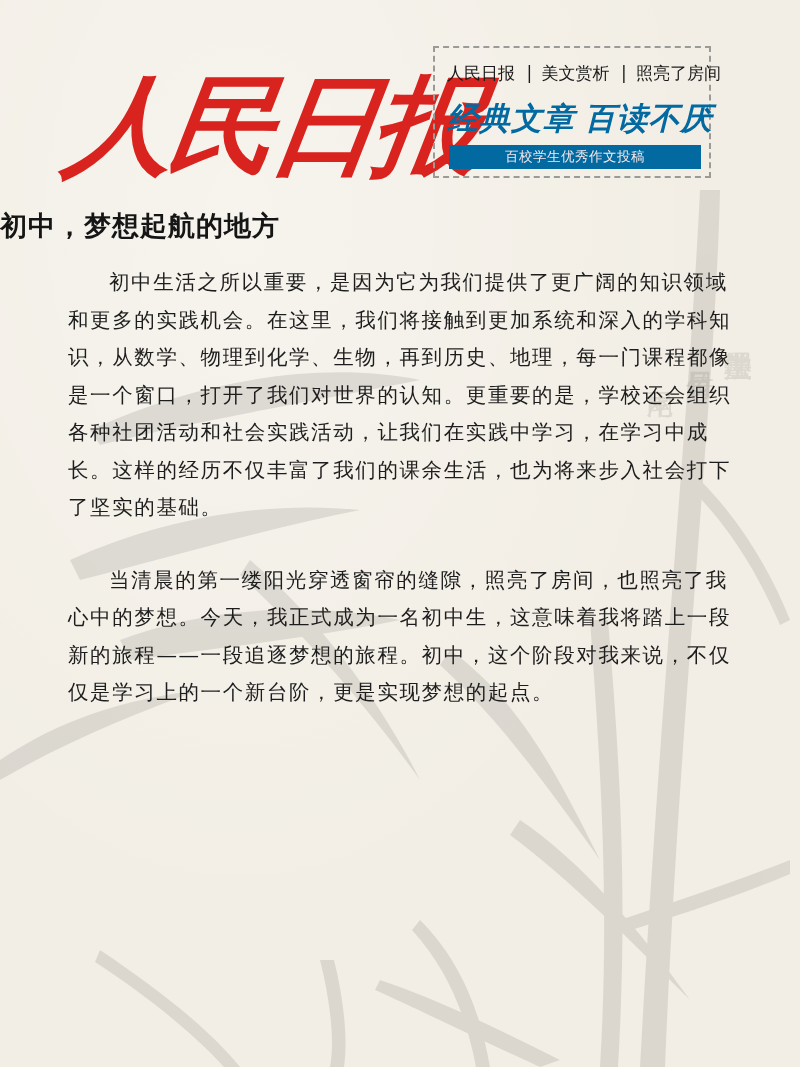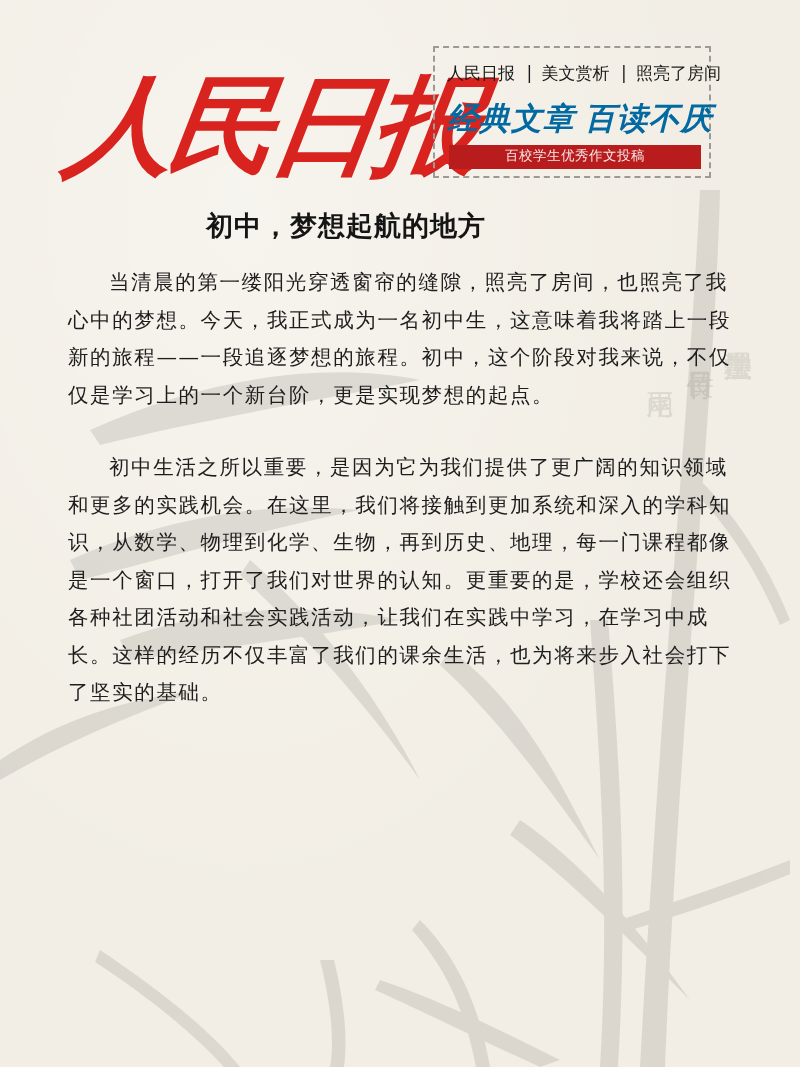--- a/index.html
+++ b/index.html
@@ -39,28 +39,28 @@
     white-space: nowrap; letter-spacing: 0px;
   }
   .promo-tags .sep { margin: 0 4px 0 6px; }
   .promo-slogan {
     position: absolute; left: 12px; top: 50px; width: 260px;
     font-family: Liberation Sans, sans-serif; font-weight: bold; font-style: italic;
     font-size: 31px; color: #0369a1; letter-spacing: 1px; white-space: nowrap;
   }
   .promo-banner {
     position: absolute; left: 14px; top: 97px; width: 252px; height: 24px;
-    background: #b91c1c; color: #f6eaea;
-    font-family: Liberation Mono, monospace; font-size: 13.5px;
+    background: #0369a1; color: #f6eaea;
+    font-family: Liberation Serif, serif; font-size: 13.5px;
     text-align: center; line-height: 24px; letter-spacing: 0.5px;
   }
 
   .article-title {
     position: absolute; left: 0; width: 692px; top: 208px;
-    text-align: center; font-family: Liberation Mono, monospace;
+    text-align: left; font-family: Liberation Mono, monospace;
     font-weight: bold; font-size: 27px; color: #151515; letter-spacing: 1px;
   }
 
   .article-body {
     position: absolute; left: 68px; top: 264px; width: 668px;
     font-family: "DejaVu Serif", serif; font-size: 20.5px; color: #1d1d1d;
     line-height: 37.5px; letter-spacing: 1.6px;
   }
   .article-body p { margin: 0 0 35px 0; text-indent: 41px; }
 </style>
@@ -109,15 +109,15 @@
     <span class="sep">|</span>
     <span>照亮了房间</span>
   </div>
   <div class="promo-slogan">经典文章 百读不厌</div>
   <div class="promo-banner">百校学生优秀作文投稿</div>
 </div>
 
 <h1 class="article-title" style="margin:0;">初中，梦想起航的地方</h1>
 
 <div class="article-body">
+  <p>初中生活之所以重要，是因为它为我们提供了更广阔的知识领域和更多的实践机会。在这里，我们将接触到更加系统和深入的学科知识，从数学、物理到化学、生物，再到历史、地理，每一门课程都像是一个窗口，打开了我们对世界的认知。更重要的是，学校还会组织各种社团活动和社会实践活动，让我们在实践中学习，在学习中成长。这样的经历不仅丰富了我们的课余生活，也为将来步入社会打下了坚实的基础。</p>
   <p>当清晨的第一缕阳光穿透窗帘的缝隙，照亮了房间，也照亮了我心中的梦想。今天，我正式成为一名初中生，这意味着我将踏上一段新的旅程——一段追逐梦想的旅程。初中，这个阶段对我来说，不仅仅是学习上的一个新台阶，更是实现梦想的起点。</p>
-  <p>初中生活之所以重要，是因为它为我们提供了更广阔的知识领域和更多的实践机会。在这里，我们将接触到更加系统和深入的学科知识，从数学、物理到化学、生物，再到历史、地理，每一门课程都像是一个窗口，打开了我们对世界的认知。更重要的是，学校还会组织各种社团活动和社会实践活动，让我们在实践中学习，在学习中成长。这样的经历不仅丰富了我们的课余生活，也为将来步入社会打下了坚实的基础。</p>
 </div>
 
 </body></html>

